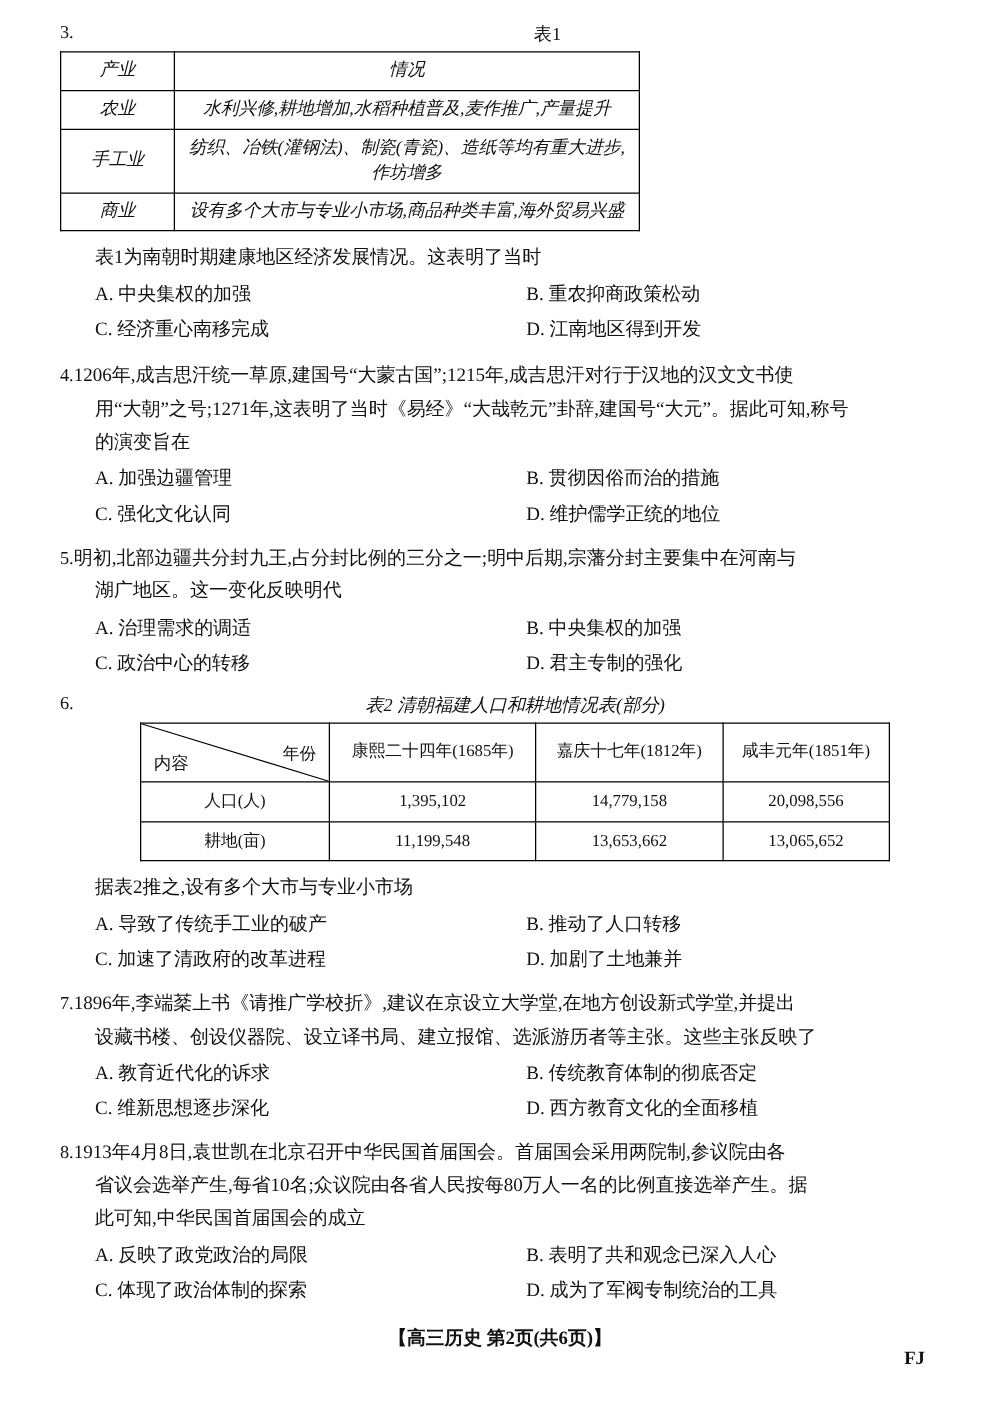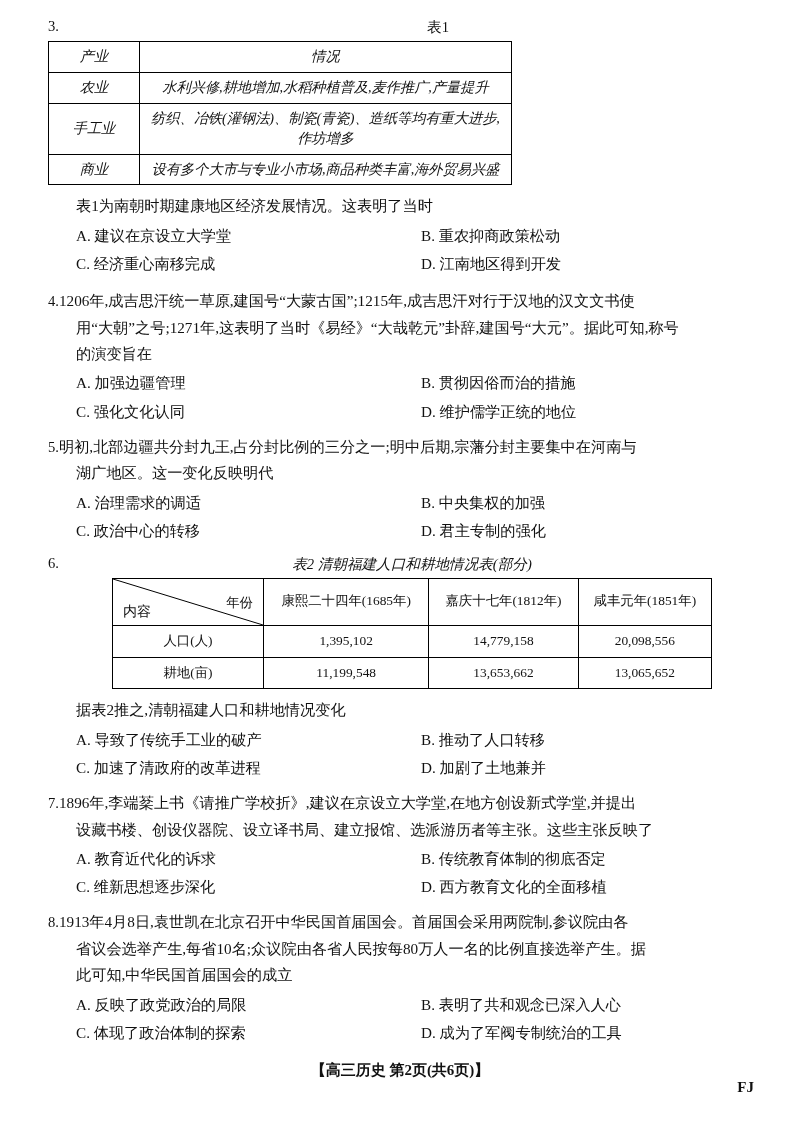--- a/index.html
+++ b/index.html
@@ -151,21 +151,21 @@
     position: absolute;
     left: 0;
     right: 0;
     bottom: 52px;
     text-align: center;
     font-size: 15px;
     font-weight: bold;
   }
   .footer-fj {
     position: absolute;
-    right: 46px;
+    right: 60px;
     bottom: 36px;
     font-size: 15px;
     font-weight: bold;
     font-family: "Liberation Serif", serif;
   }
 </style>
 </head>
 <body>
 
 <div class="page">
@@ -192,21 +192,21 @@
             <tr>
               <td class="c1 ital">商业</td>
               <td class="c2 ital">设有多个大市与专业小市场,商品种类丰富,海外贸易兴盛</td>
             </tr>
           </tbody>
         </table>
       </div>
       <div class="stem noindent" style="margin-top:8px;">表1为南朝时期建康地区经济发展情况。这表明了当时</div>
       <div class="options">
         <div class="opt-row">
-          <span class="opt">A. 建议在京设立大学堂</span>
+          <span class="opt">A. 中央集权的加强</span>
           <span class="opt b">B. 重农抑商政策松动</span>
         </div>
         <div class="opt-row">
           <span class="opt">C. 经济重心南移完成</span>
           <span class="opt b">D. 江南地区得到开发</span>
         </div>
       </div>
     </div>
 
     <div class="q rel" style="margin-top:10px;">
@@ -270,21 +270,21 @@
             </tr>
             <tr>
               <td>耕地(亩)</td>
               <td class="num">11,199,548</td>
               <td class="num">13,653,662</td>
               <td class="num">13,065,652</td>
             </tr>
           </tbody>
         </table>
       </div>
-      <div class="stem noindent" style="margin-top:8px;">据表2推之,清朝福建人口和耕地情况变化</div>
+      <div class="stem noindent" style="margin-top:8px;">据表2推之,设有多个大市与专业小市场</div>
       <div class="options">
         <div class="opt-row">
           <span class="opt">A. 导致了传统手工业的破产</span>
           <span class="opt b">B. 推动了人口转移</span>
         </div>
         <div class="opt-row">
           <span class="opt">C. 加速了清政府的改革进程</span>
           <span class="opt b">D. 加剧了土地兼并</span>
         </div>
       </div>

